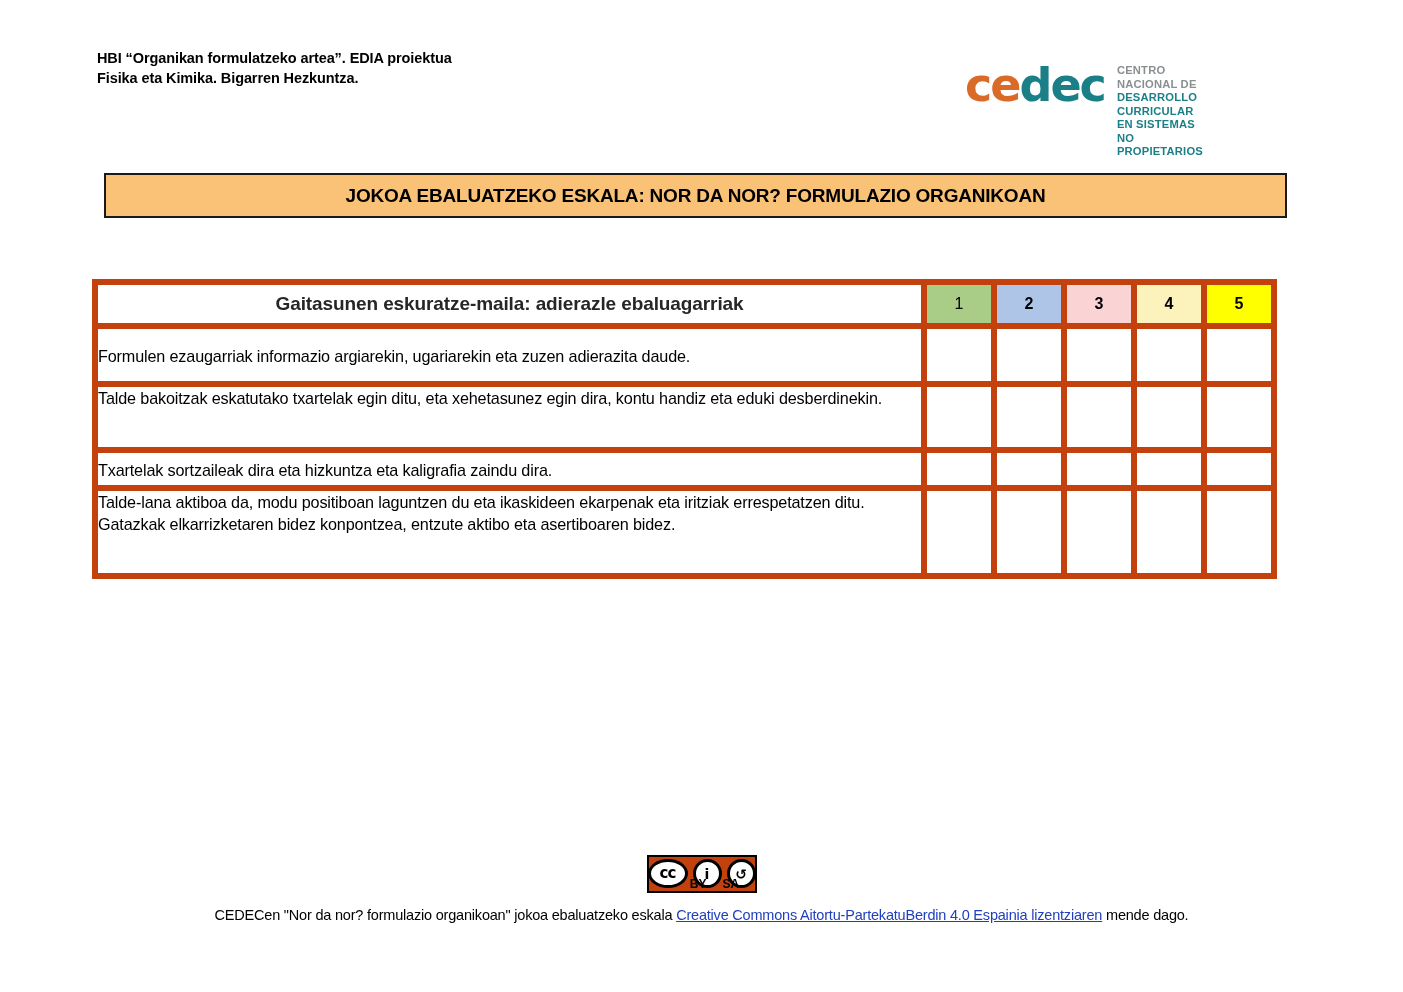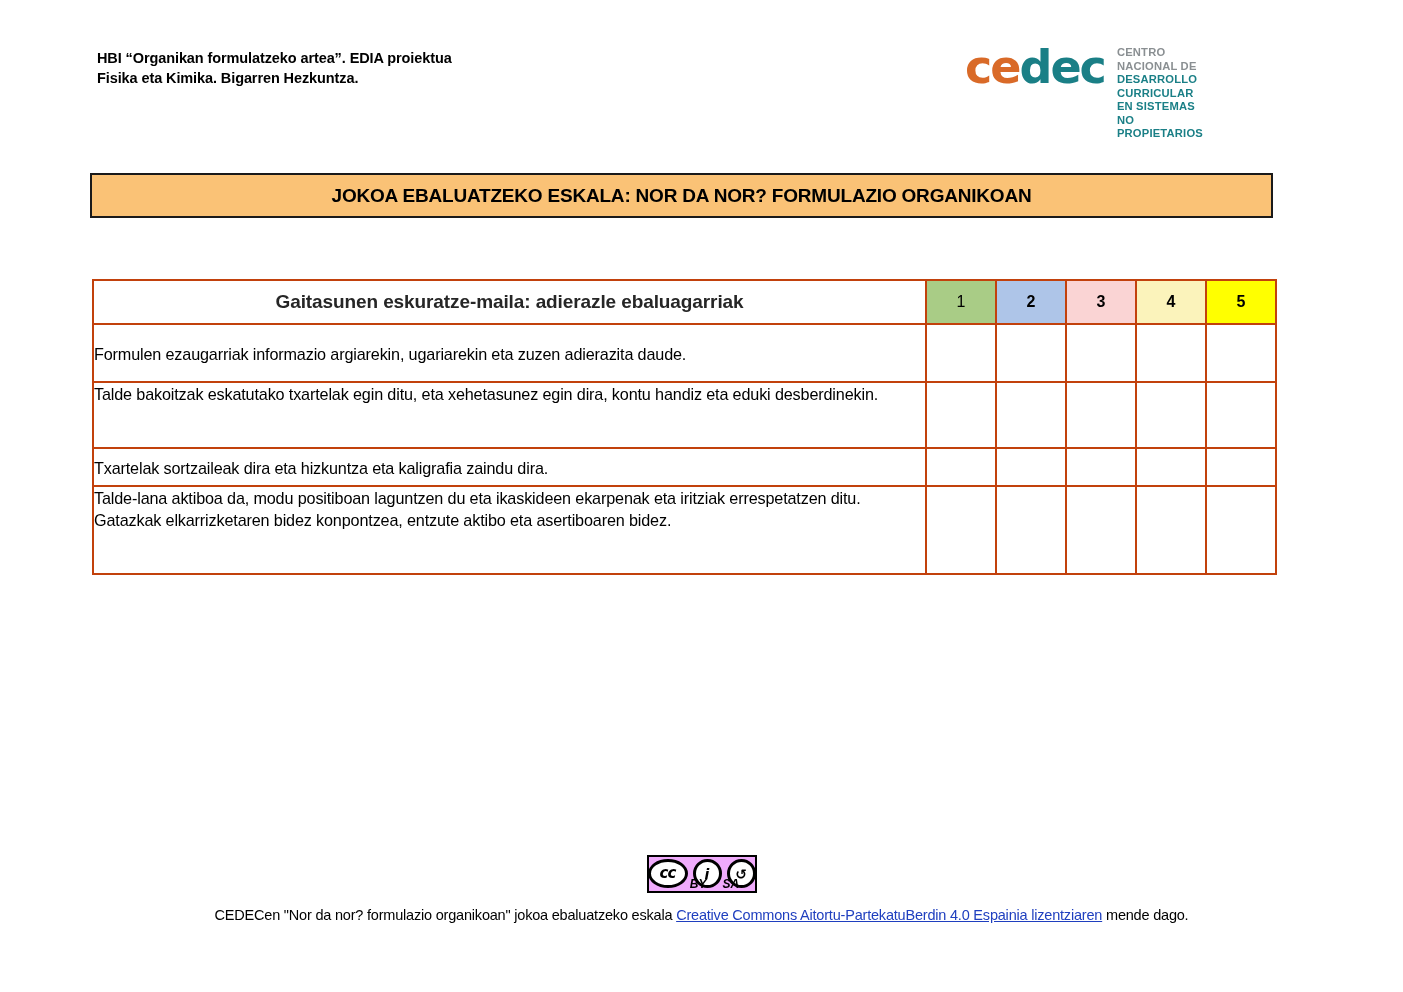--- a/index.html
+++ b/index.html
@@ -32,21 +32,21 @@
     line-height: 20px;
     letter-spacing: -0.1px;
     color: #000000;
     white-space: nowrap;
   }
   .header-text div { display: block; }
 
   .logo-block {
     position: absolute;
     left: 965px;
-    top: 42px;
+    top: 60px;
     display: flex;
     align-items: flex-start;
   }
   .logo-word {
     font-family: "DejaVu Sans", sans-serif;
     font-size: 46px;
     font-weight: bold;
     line-height: 46px;
     letter-spacing: -2px;
     margin-top: 2px;
@@ -62,21 +62,21 @@
     letter-spacing: 0.2px;
     font-family: Liberation Sans, sans-serif;
   }
   .logo-tag .l1 { color: #8a8f92; display: block; }
   .logo-tag .l2 { color: #1a7f86; display: block; }
   .logo-tag .l3 { color: #1a7f86; display: block; }
 
   
   .title-banner {
     position: absolute;
-    left: 90px;
+    left: 104px;
     top: 173px;
     width: 1183px;
     height: 45px;
     background: #fac276;
     border: 2px solid #1a1a1a;
     box-sizing: border-box;
     display: flex;
     align-items: center;
     justify-content: center;
   }
@@ -93,21 +93,21 @@
     position: absolute;
     left: 92px;
     top: 279px;
     width: 1185px;
     border-collapse: collapse;
     border: 2px solid #1a1a1a;
     table-layout: fixed;
     background: #ffffff;
   }
   .rubric-table td, .rubric-table th {
-    border: 2px solid #c2410c;
+    border: 6px solid #c2410c;
     box-sizing: border-box;
     padding: 0;
   }
   .crit-head {
     height: 44px;
     text-align: center;
     vertical-align: middle;
     font-size: 19px;
     font-weight: bold;
     color: #262626;
@@ -150,28 +150,27 @@
     position: absolute;
     left: 0;
     top: 855px;
     width: 1403px;
     text-align: center;
   }
   .cc-badge {
     width: 110px;
     height: 38px;
     margin: 0 auto 14px auto;
-    background: #f0abfc;
+    background: #c2410c;
     border: 2px solid #000000;
     box-sizing: border-box;
     display: flex;
     align-items: flex-start;
     justify-content: center;
     position: relative;
-    font-style: italic;
   }
   .cc-icons {
     display: flex;
     gap: 5px;
     margin-top: 2px;
   }
   .cc-circle {
     width: 29px;
     height: 29px;
     border-radius: 50%;

